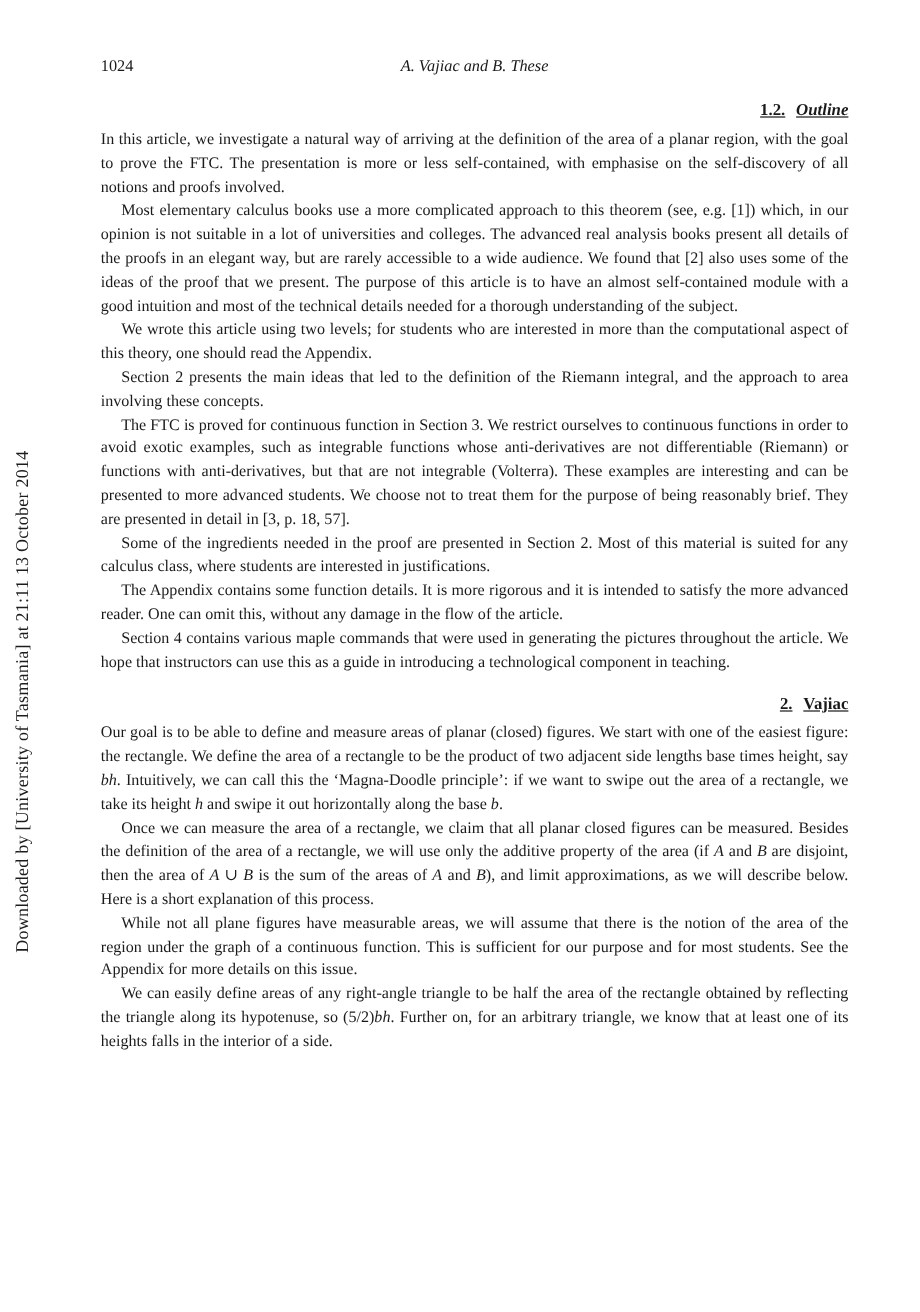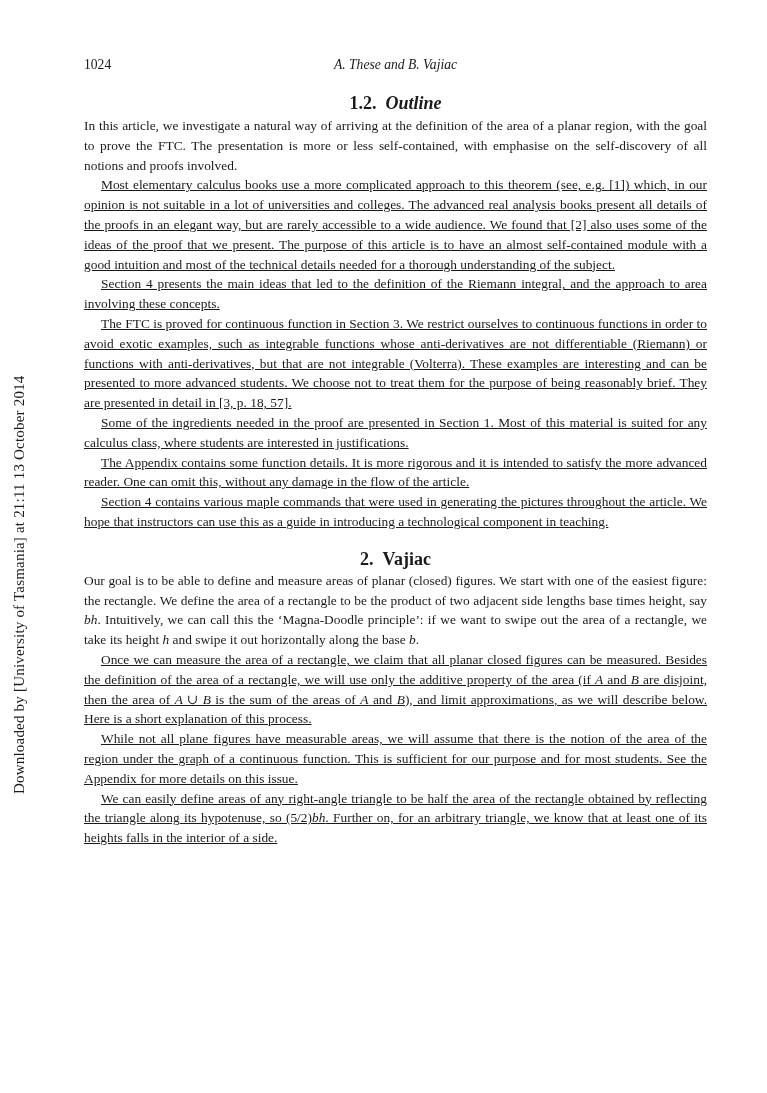--- a/index.html
+++ b/index.html
@@ -19,76 +19,78 @@
     transform: rotate(-90deg);
     transform-origin: 0 0;
     white-space: nowrap;
     font-size: 15px;
     letter-spacing: 0.2px;
     color: #1c1c1c;
   }
   .content {
     position: absolute;
     left: 84px;
-    top: 55px;
+    top: 45px;
     width: 623px;
     font-size: 13.4px;
     line-height: 19.8px;
     text-align: justify;
   }
   .pageheader {
     position: relative;
     line-height: 20px;
     font-size: 13.6px;
     text-align: center;
   }
   .page-num {
     position: absolute;
     left: 0;
     top: 0;
     font-style: normal;
   }
   .running { font-style: italic; }
   h2 {
-    font-size: 18px;
+    font-size: 14px;
     line-height: 20px;
     margin: 0;
     font-weight: 700;
-    text-align: center;
+    text-align: right;
+    text-decoration: underline;
   }
   .h-first { margin-top: 18px; margin-bottom: 3px; }
   .h-later { margin-top: 17px; margin-bottom: 2px; }
   .sec-num { margin-right: 9px; }
   .title-italic { font-style: italic; }
   p.para { margin: 0; padding: 0; }
-  p.indent { text-indent: 17px; text-decoration: underline; }
+  p.indent { text-indent: 17px; }
   .var { font-style: italic; margin-top: 36px; }
 </style>
 </head>
 <body>
 
 <div class="page">
 
   <div class="watermark">Downloaded by [University of Tasmania] at 21:11 13 October 2014</div>
 
   <div class="content">
 
     <div class="pageheader">
       <span class="page-num">1024</span>
-      <span class="running">A. These and B. Vajiac</span>
+      <span class="running">A. Vajiac and B. These</span>
     </div>
 
     <div id="sections-root">
         <section>
           <h2 class="h-first"><span class="sec-num">1.2.</span><span class="title-italic">Outline</span></h2>
           <p class="para"><span>In this article, we investigate a natural way of arriving at the definition of the area of a planar region, with the goal to prove the FTC. The presentation is more or less self-contained, with emphasise on the self-discovery of all notions and proofs involved.</span></p>
           <p class="para indent"><span>Most elementary calculus books use a more complicated approach to this theorem (see, e.g. [1]) which, in our opinion is not suitable in a lot of universities and colleges. The advanced real analysis books present all details of the proofs in an elegant way, but are rarely accessible to a wide audience. We found that [2] also uses some of the ideas of the proof that we present. The purpose of this article is to have an almost self-contained module with a good intuition and most of the technical details needed for a thorough understanding of the subject.</span></p>
-          <p class="para indent"><span>Section 4 presents the main ideas that led to the definition of the Riemann integral, and the approach to area involving these concepts.</span></p>
+          <p class="para indent"><span>We wrote this article using two levels; for students who are interested in more than the computational aspect of this theory, one should read the Appendix.</span></p>
+          <p class="para indent"><span>Section 2 presents the main ideas that led to the definition of the Riemann integral, and the approach to area involving these concepts.</span></p>
           <p class="para indent"><span>The FTC is proved for continuous function in Section 3. We restrict ourselves to continuous functions in order to avoid exotic examples, such as integrable functions whose anti-derivatives are not differentiable (Riemann) or functions with anti-derivatives, but that are not integrable (Volterra). These examples are interesting and can be presented to more advanced students. We choose not to treat them for the purpose of being reasonably brief. They are presented in detail in [3, p. 18, 57].</span></p>
-          <p class="para indent"><span>Some of the ingredients needed in the proof are presented in Section 1. Most of this material is suited for any calculus class, where students are interested in justifications.</span></p>
+          <p class="para indent"><span>Some of the ingredients needed in the proof are presented in Section 2. Most of this material is suited for any calculus class, where students are interested in justifications.</span></p>
           <p class="para indent"><span>The Appendix contains some function details. It is more rigorous and it is intended to satisfy the more advanced reader. One can omit this, without any damage in the flow of the article.</span></p>
           <p class="para indent"><span>Section 4 contains various maple commands that were used in generating the pictures throughout the article. We hope that instructors can use this as a guide in introducing a technological component in teaching.</span></p>
         </section>
         <section>
           <h2 class="h-later"><span class="sec-num">2.</span><span class="">Vajiac</span></h2>
           <p class="para"><span>Our goal is to be able to define and measure areas of planar (closed) figures. We start with one of the easiest figure: the rectangle. We define the area of a rectangle to be the product of two adjacent side lengths base times height, say </span><span class="var">bh</span><span>. Intuitively, we can call this the ‘Magna-Doodle principle’: if we want to swipe out the area of a rectangle, we take its height </span><span class="var">h</span><span> and swipe it out horizontally along the base </span><span class="var">b</span><span>.</span></p>
           <p class="para indent"><span>Once we can measure the area of a rectangle, we claim that all planar closed figures can be measured. Besides the definition of the area of a rectangle, we will use only the additive property of the area (if </span><span class="var">A</span><span> and </span><span class="var">B</span><span> are disjoint, then the area of </span><span class="var">A ∪ B</span><span> is the sum of the areas of </span><span class="var">A</span><span> and </span><span class="var">B</span><span>), and limit approximations, as we will describe below. Here is a short explanation of this process.</span></p>
           <p class="para indent"><span>While not all plane figures have measurable areas, we will assume that there is the notion of the area of the region under the graph of a continuous function. This is sufficient for our purpose and for most students. See the Appendix for more details on this issue.</span></p>
           <p class="para indent"><span>We can easily define areas of any right-angle triangle to be half the area of the rectangle obtained by reflecting the triangle along its hypotenuse, so (5/2)</span><span class="var">bh</span><span>. Further on, for an arbitrary triangle, we know that at least one of its heights falls in the interior of a side.</span></p>
         </section>

